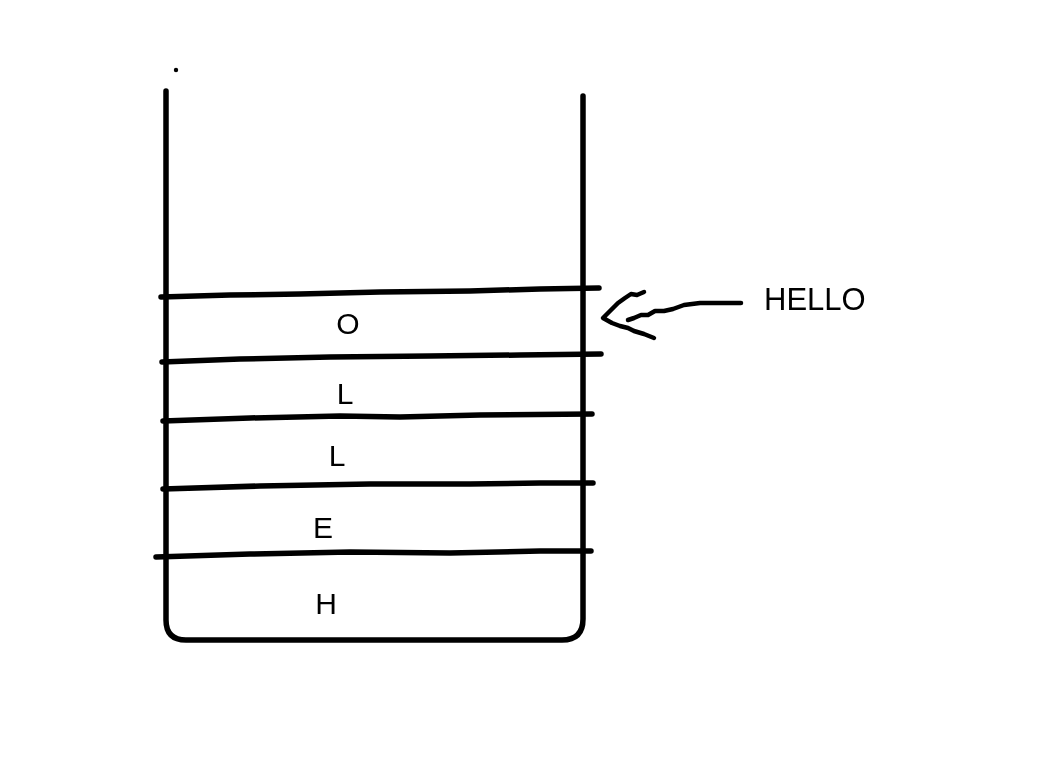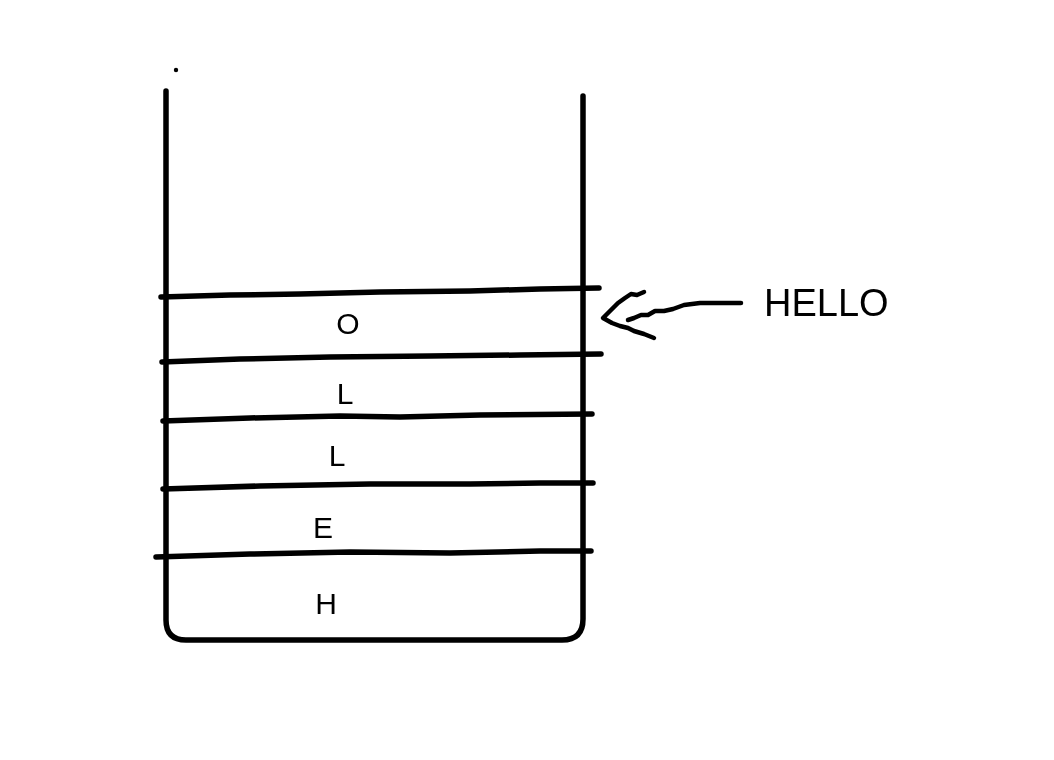--- a/index.html
+++ b/index.html
@@ -36,21 +36,21 @@
   .cell-letter.pos-0 { left: 348px; top: 324px; }
   .cell-letter.pos-1 { left: 345px; top: 394px; }
   .cell-letter.pos-2 { left: 337px; top: 456px; }
   .cell-letter.pos-3 { left: 323px; top: 528px; }
   .cell-letter.pos-4 { left: 326px; top: 604px; }
   .annotation-label {
     position: absolute;
     left: 764px;
     top: 284px;
     font-family: "Liberation Sans", sans-serif;
-    font-size: 38px;
+    font-size: 31px;
     font-weight: 400;
     color: #000000;
     line-height: 1;
     white-space: nowrap;
   }
 </style>
 </head>
 <body>
 
 <div class="canvas">

